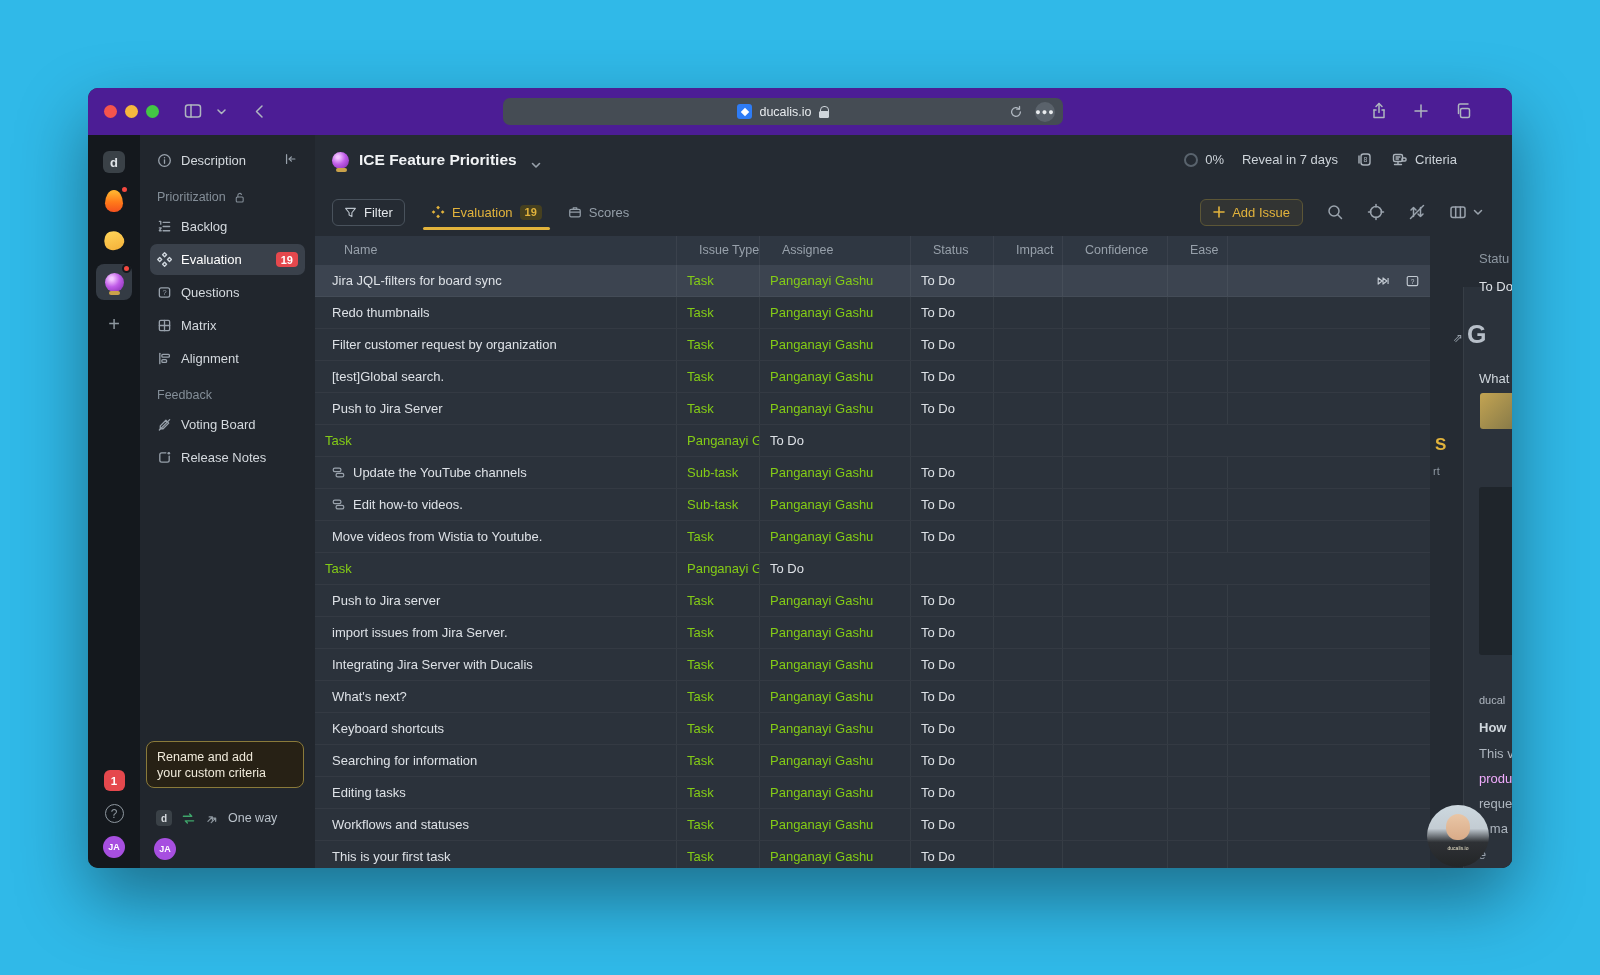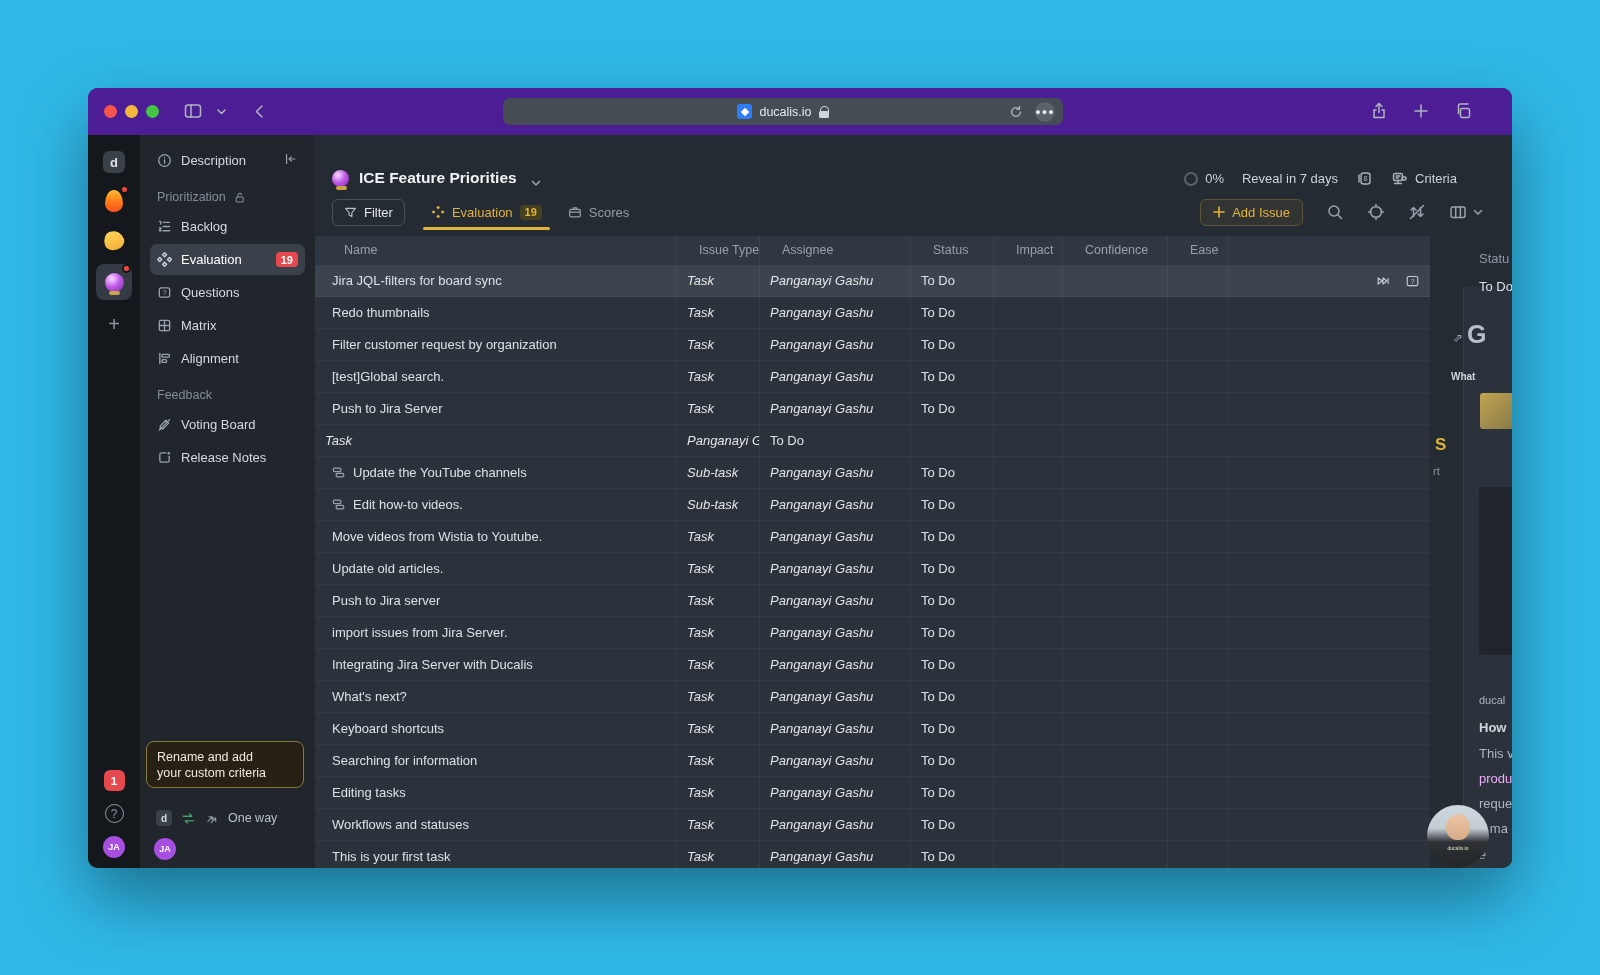--- a/index.html
+++ b/index.html
@@ -67,21 +67,21 @@
   .tooltip { position:absolute; left:6px; top:606px; width:158px; height:47px; background:#272115;
     border:1px solid #8a7a3a; border-radius:8px; padding:7px 10px; color:#efe9da; font-size:12.5px; line-height:16px; z-index:5; }
   .s-footer { position:absolute; left:16px; bottom:42px; display:flex; align-items:center; gap:9px; color:#b9c1c9; font-size:12.5px; }
   .s-footer .mini-d { width:16px; height:16px; border-radius:4px; background:#3a4147; color:#d7dbdf; font-size:10px; font-weight:bold;
     display:flex; align-items:center; justify-content:center; }
   .s-footer svg { fill:none; stroke-width:1.5; stroke-linecap:round; stroke-linejoin:round; }
   .s-avatar { position:absolute; left:14px; bottom:8px; }
 
   
   .main { position:relative; flex:1; background:#252b33; overflow:hidden; }
-  .m-header { display:flex; align-items:flex-end; padding:16px 55px 0 17px; height:52px; }
+  .m-header { display:flex; align-items:flex-start; padding:16px 55px 0 17px; height:52px; }
   .m-title { display:flex; align-items:center; gap:10px; color:#f1f3f5; font-size:15.5px; font-weight:bold; }
   .m-title .ball { width:17px; height:17px; }
   .chev { width:10px; height:10px; margin-left:4px; }
   .chev svg { stroke:#98a1ab; fill:none; stroke-width:1.6; stroke-linecap:round; stroke-linejoin:round; }
   .m-meta { margin-left:auto; display:flex; align-items:center; gap:18px; color:#cdd3d9; font-size:13px; }
   .ring { width:14px; height:14px; border-radius:50%; border:2.5px solid #59636d; }
   .meta-group { display:flex; align-items:center; gap:7px; }
   .m-meta svg { stroke:#aab2bb; fill:none; stroke-width:1.4; stroke-linecap:round; stroke-linejoin:round; }
 
   .toolbar { display:flex; align-items:center; gap:26px; padding:10px 29px 0 17px; height:40px; }
@@ -104,21 +104,21 @@
 
   
   .tgrid { display:grid; grid-template-columns:362px 83px 151px 83px 69px 105px 60px 202px; width:1115px; }
   .thead { margin-top:9px; background:#2f3742; }
   .thead .cell { height:29px; line-height:29px; color:#97a0aa; font-size:12.5px;margin-left:12px; }
   .cell { padding:0 10px; border-right:1px solid rgba(255,255,255,.055); white-space:nowrap; overflow:hidden; }
   .cell:last-child { border-right:none; }
   .c-name { padding-left:17px; display:flex; align-items:center; gap:8px; }
   .trow { background:#2b323b; border-bottom:1px solid rgba(255,255,255,.045); }
   .trow .cell { height:31px; line-height:31px; font-size:13px; color:#dde1e6; }
-  .trow .c-type, .trow .c-assignee { color:#e5e5e5;font-style:italic; }
+  .trow .c-type, .trow .c-assignee { color:#84cc16; }
   .trow.hl { background:#3c playingfield; }
   .trow.hl { background:#3c4450; }
   .sub-ic { display:flex; width:13px; }
   .sub-ic svg { stroke:#9aa3ad; fill:none; stroke-width:1.5; }
   .row-actions { display:flex; gap:14px; align-items:center; justify-content:flex-end; width:100%; height:100%; }
   .row-actions svg { stroke:#c3cad2; fill:none; stroke-width:1.3; stroke-linejoin:round; }
 
   
   .panel-strip { position:absolute; top:152px; right:0; bottom:0; width:49px; background:#2b323b; border-left:1px solid rgba(255,255,255,.06); z-index:3; }
   .panel-frag { position:absolute; z-index:4; white-space:nowrap; }
@@ -604,24 +604,20 @@
     <div class="cell c-status">To Do</div>
     <div class="cell"></div>
     <div class="cell"></div>
     <div class="cell"></div>
     <div class="cell">
       
     </div>
   </div>
 
   <div class="tgrid trow">
-    <div class="cell c-name">
-
-      <span class="txt">Update old articles.</span>
-    </div>
     <div class="cell c-type">Task</div>
     <div class="cell c-assignee">Panganayi Gashu</div>
     <div class="cell c-status">To Do</div>
     <div class="cell"></div>
     <div class="cell"></div>
     <div class="cell"></div>
     <div class="cell">
       
     </div>
   </div>
@@ -769,21 +765,21 @@
       
     </div>
   </div>
 </div>
 
       <div class="panel-strip"></div>
       <div class="panel-frag" style="left:1164px;top:116px;color:#8d97a1;font-size:13px;z-index:4">Statu</div>
       <div class="panel-frag" style="left:1164px;top:144px;color:#dde1e6;font-size:13px">To Do</div>
       <div class="panel-frag" style="left:1138px;top:196px;color:#98a1ab;font-size:12px">⇗</div>
       <div class="panel-frag" style="left:1152px;top:185px;color:#b7bfc8;font-size:25px;font-weight:bold">G</div>
-      <div class="panel-frag" style="left:1136px;top:236px;color:#cfd6dc;font-size:10px;font-weight:bold">What</div>
+      <div class="panel-frag" style="left:1164px;top:236px;color:#cfd6dc;font-size:13px;font-weight:normal">What</div>
       <div class="panel-frag" style="left:1165px;top:258px;width:45px;height:36px;background:linear-gradient(135deg,#c3a452,#7d7347);border-radius:3px"></div>
       <div class="panel-frag" style="left:1120px;top:300px;color:#e2b33c;font-size:17px;font-weight:bold">S</div>
       <div class="panel-frag" style="left:1118px;top:330px;color:#8d97a1;font-size:11px">rt</div>
       <div class="panel-frag" style="left:1164px;top:352px;width:46px;height:168px;background:#1f252b;border-radius:3px"></div>
       <div class="panel-frag" style="left:1228px;top:534px;color:#aeb6bf;font-size:13px">We w</div>
       <div class="panel-frag" style="left:1164px;top:559px;color:#aeb6bf;font-size:11px">ducal</div>
       <div class="panel-frag" style="left:1164px;top:585px;color:#cfd6dc;font-size:13px;font-weight:bold">How</div>
       <div class="panel-frag" style="left:1164px;top:611px;color:#aeb6bf;font-size:13px">This v</div>
       <div class="panel-frag" style="left:1164px;top:636px;color:#f0abfc;font-size:13px">produ</div>
       <div class="panel-frag" style="left:1164px;top:661px;color:#aeb6bf;font-size:13px">reque</div>

